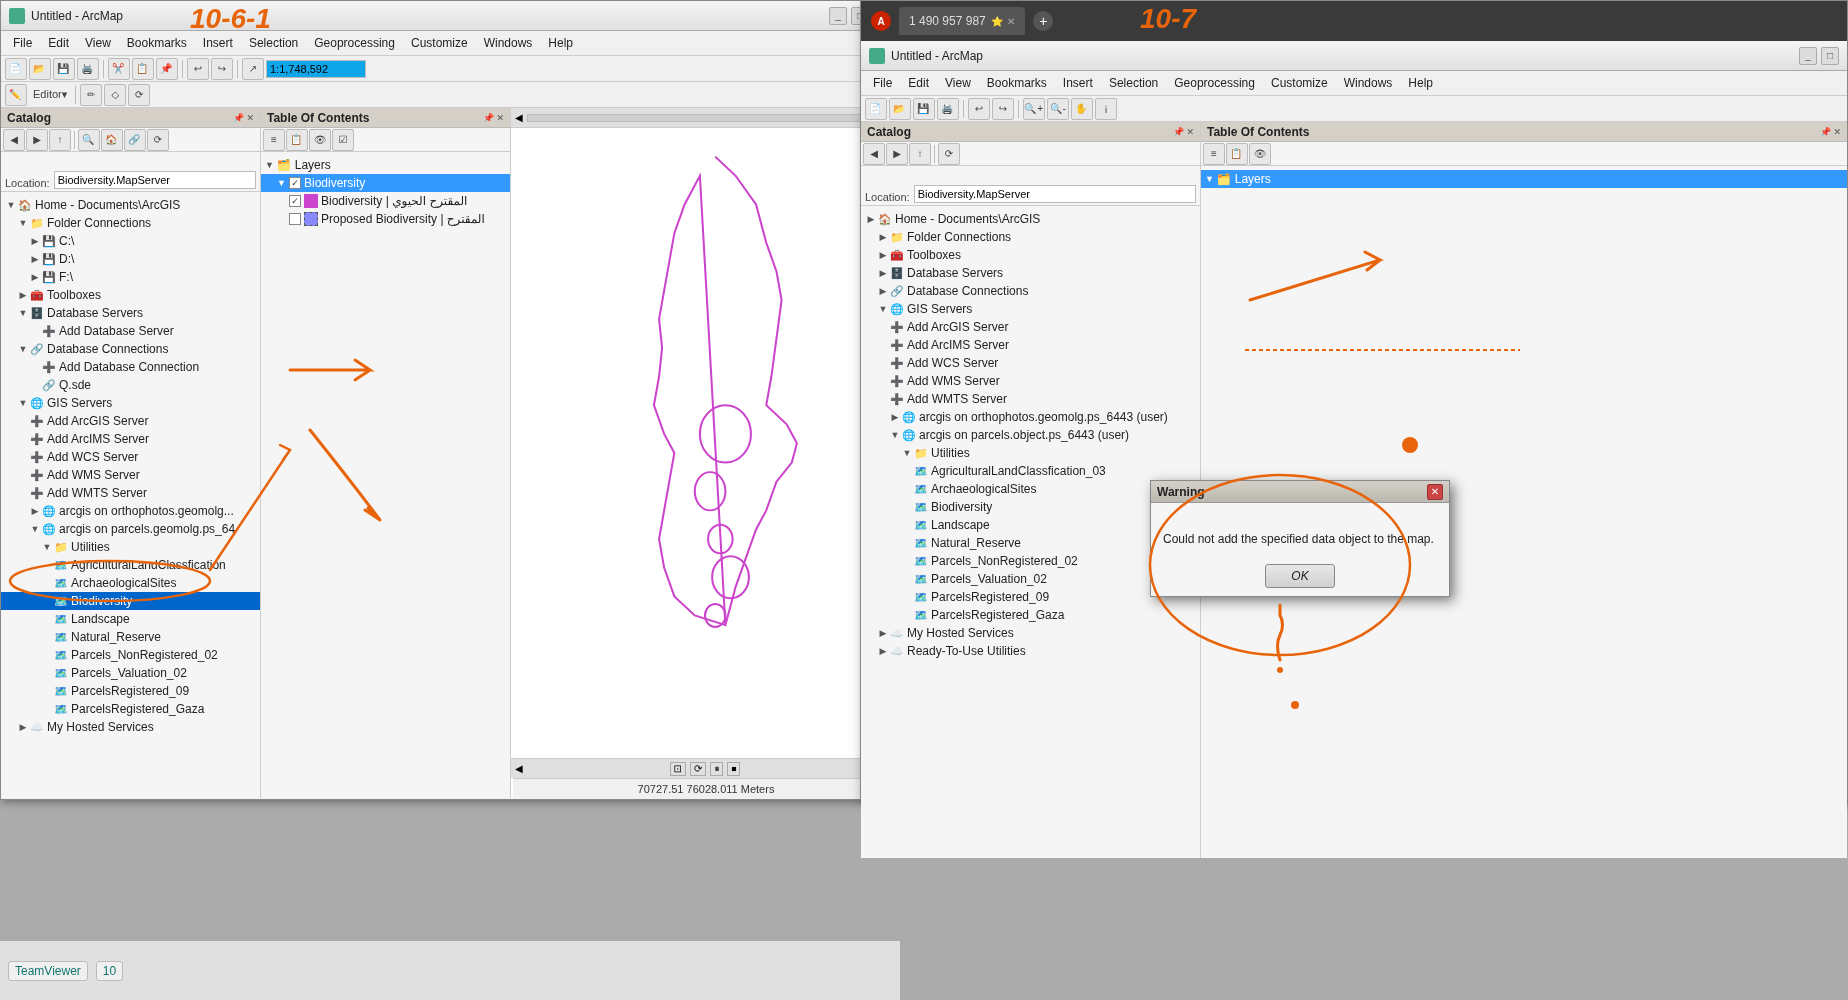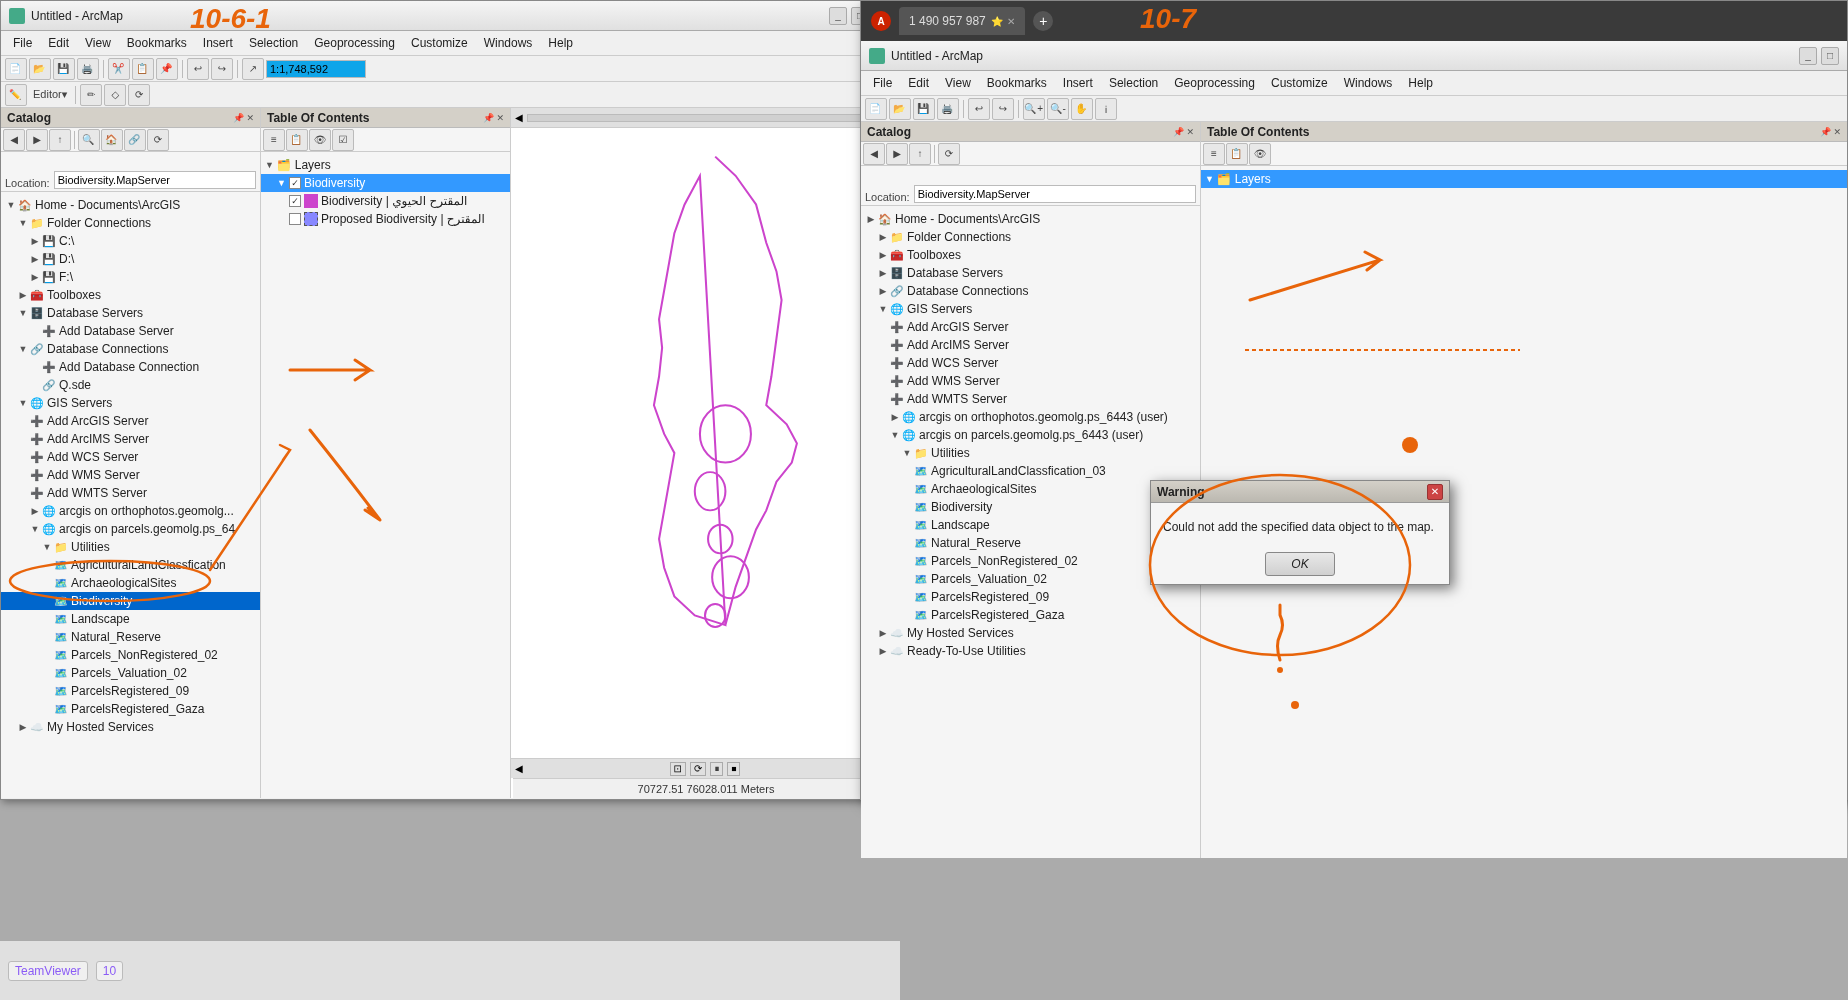--- a/index.html
+++ b/index.html
@@ -337,21 +337,21 @@
     .dialog-close {
       width: 16px; height: 16px;
       background: #c44;
       border: 1px solid #933;
       border-radius: 2px;
       display: flex; align-items: center; justify-content: center;
       font-size: 10px; color: white;
       cursor: pointer;
     }
     .dialog-body {
-      padding: 16px 12px 8px;
+      padding: 28px 12px 8px;
     }
     .dialog-message {
       font-size: 12px;
       color: #222;
       line-height: 1.4;
       margin-bottom: 16px;
     }
     .dialog-buttons {
       display: flex;
       justify-content: center;
@@ -385,21 +385,21 @@
       height: 60px;
       background: #e0e0e0;
       border-top: 1px solid #aaa;
       display: flex;
       align-items: center;
       padding: 4px 8px;
       gap: 8px;
     }
     .taskbar-item {
       font-size: 12px;
-      color: #8b5cf6;
+      color: #0f766e;
       padding: 2px 6px;
       background: #f0f0f0;
       border: 1px solid #bbb;
       border-radius: 3px;
     }
 
     
     .map-shape {
       fill: none;
       stroke: #cc44cc;
@@ -866,21 +866,21 @@
           <span class="tree-label">Add WMTS Server</span>
         </div>
         <div class="tree-item" style="padding-left:28px">
           <span class="tree-toggle">▶</span>
           <span class="tree-icon">🌐</span>
           <span class="tree-label">arcgis on orthophotos.geomolg.ps_6443 (user)</span>
         </div>
         <div class="tree-item" style="padding-left:28px">
           <span class="tree-toggle">▼</span>
           <span class="tree-icon">🌐</span>
-          <span class="tree-label">arcgis on parcels.geomolg.ps_6443 (user)</span>
+          <span class="tree-label">arcgis on parcels.object.ps_6443 (user)</span>
         </div>
         <div class="tree-item" style="padding-left:40px">
           <span class="tree-toggle">▼</span>
           <span class="tree-icon folder-icon">📁</span>
           <span class="tree-label">Utilities</span>
         </div>
         <div class="tree-item" style="padding-left:52px">
           <span class="tree-icon raster-icon">🗺️</span>
           <span class="tree-label">AgriculturalLandClassfication_03</span>
         </div>

